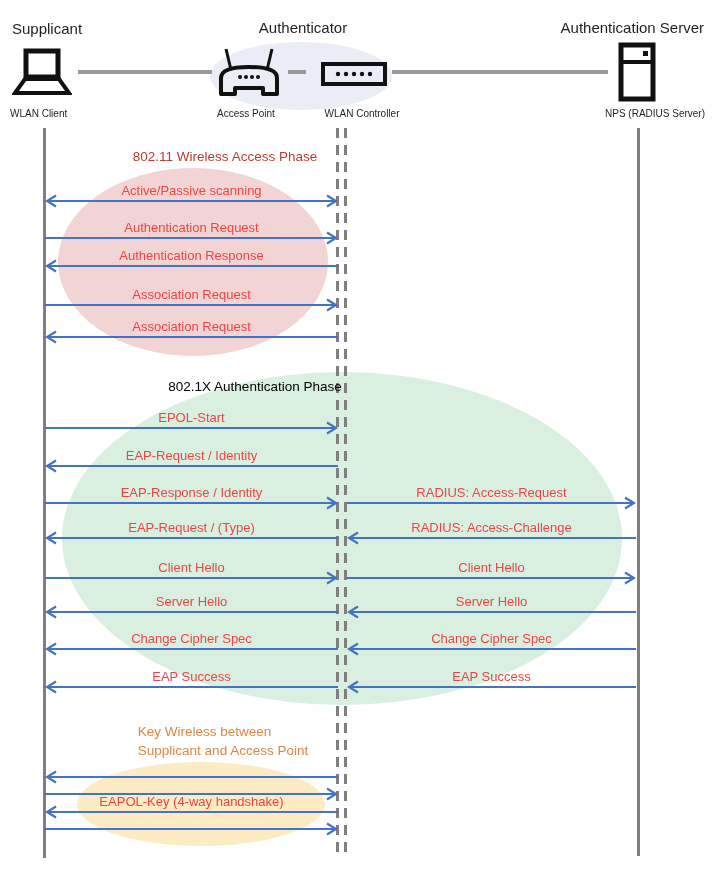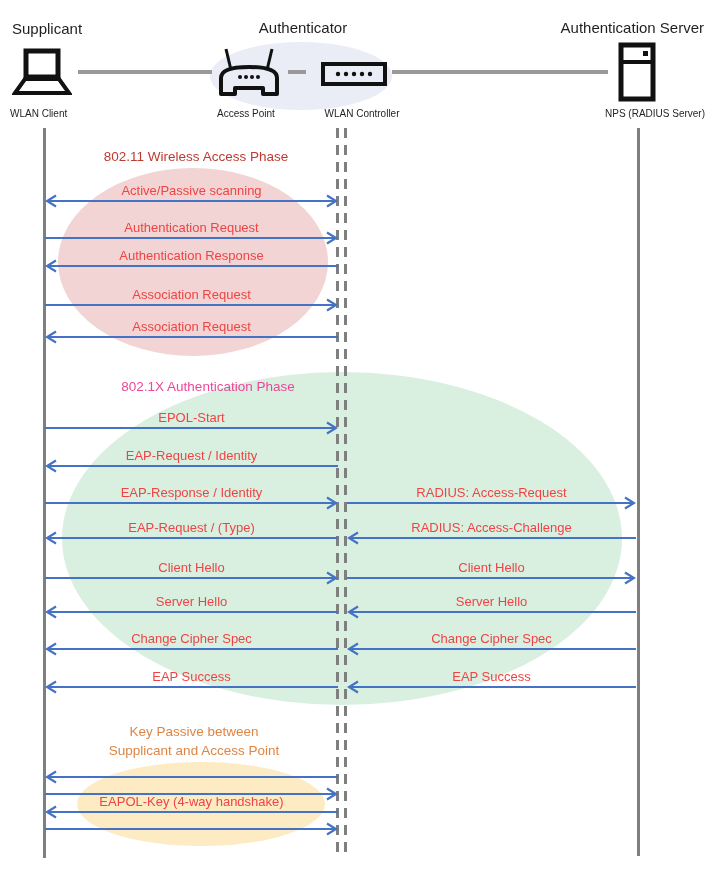--- a/index.html
+++ b/index.html
@@ -5,21 +5,21 @@
   html,body{margin:0;padding:0;background:#fff;}
   .canvas{position:relative;width:713px;height:875px;background:#fff;overflow:hidden;
           font-family:"Liberation Sans",sans-serif;color:#1f1f1f;}
   .ellipse{position:absolute;border-radius:50%;}
   .role-label{position:absolute;font-size:15px;white-space:nowrap;}
   .device-label{position:absolute;font-size:10px;white-space:nowrap;}
   .centered{transform:translateX(-50%);}
   .lifeline{position:absolute;width:3px;background:#7f7f7f;}
   .lifeline.dashed{background:repeating-linear-gradient(180deg,#7f7f7f 0 10px,transparent 10px 17px);}
   .connector{position:absolute;height:4px;background:#999;}
-  .phase-title{position:absolute;font-size:13.5px;text-align:center;white-space:nowrap;transform:translateX(-50%);line-height:19px;}
+  .phase-title{position:absolute;font-size:13.5px;text-align:left;white-space:nowrap;transform:translateX(-50%);line-height:19px;margin-left:29px;}
   .msg-label{position:absolute;transform:translateX(-50%);font-size:13px;color:#ef4444;white-space:nowrap;}
   .msg-arrow{position:absolute;}
   .icon-wrap{position:absolute;}
   svg{display:block;}
 </style>
 </head>
 <body>
 
 <div class="canvas">
 
@@ -76,23 +76,23 @@
   <div class="device-label centered" style="left:246px;top:108px;text-align:center;">Access Point</div>
   <div class="device-label centered" style="left:362px;top:108px;">WLAN Controller</div>
   <div class="device-label" style="right:8px;top:108px;">NPS (RADIUS Server)</div>
 
   <div class="lifeline" style="left:43px;top:128px;height:730px;"></div>
   <div class="lifeline dashed" style="left:336px;top:128px;height:724px;"></div>
   <div class="lifeline dashed" style="left:344px;top:128px;height:724px;"></div>
   <div class="lifeline" style="left:637px;top:128px;height:728px;"></div>
 
   <div class="phase-title" style="left: 196px; top: 147px; color: rgb(190, 59, 49);">802.11 Wireless Access Phase</div>
-  <div class="phase-title" style="left: 208px; top: 377px; color: #ec4899;">802.1X Authentication Phase</div>
+  <div class="phase-title" style="left: 226px; top: 377px; color: #000000;">802.1X Authentication Phase</div>
   <div class="phase-title" style="left: 194px; top: 722px; color: rgb(223, 133, 68);">
-    <div>Key Passive between</div>
+    <div>Key Wireless between</div>
     <div>Supplicant and Access Point</div>
   </div>
 
   <div id="messages">
       <div class="msg-label" style="left: 191.5px; top: 183px;">Active/Passive scanning</div>
       <div class="msg-arrow" style="left: 45px; top: 193px;">
         <svg width="293" height="16">
           <line x1="3" y1="8" x2="291" y2="8" stroke="#4472c4" stroke-width="2"></line>
           <polyline points="282,2.5 291,8 282,13.5" fill="none" stroke="#4472c4" stroke-width="2.2"></polyline>
           <polyline points="11,2.5 2,8 11,13.5" fill="none" stroke="#4472c4" stroke-width="2.2"></polyline>

